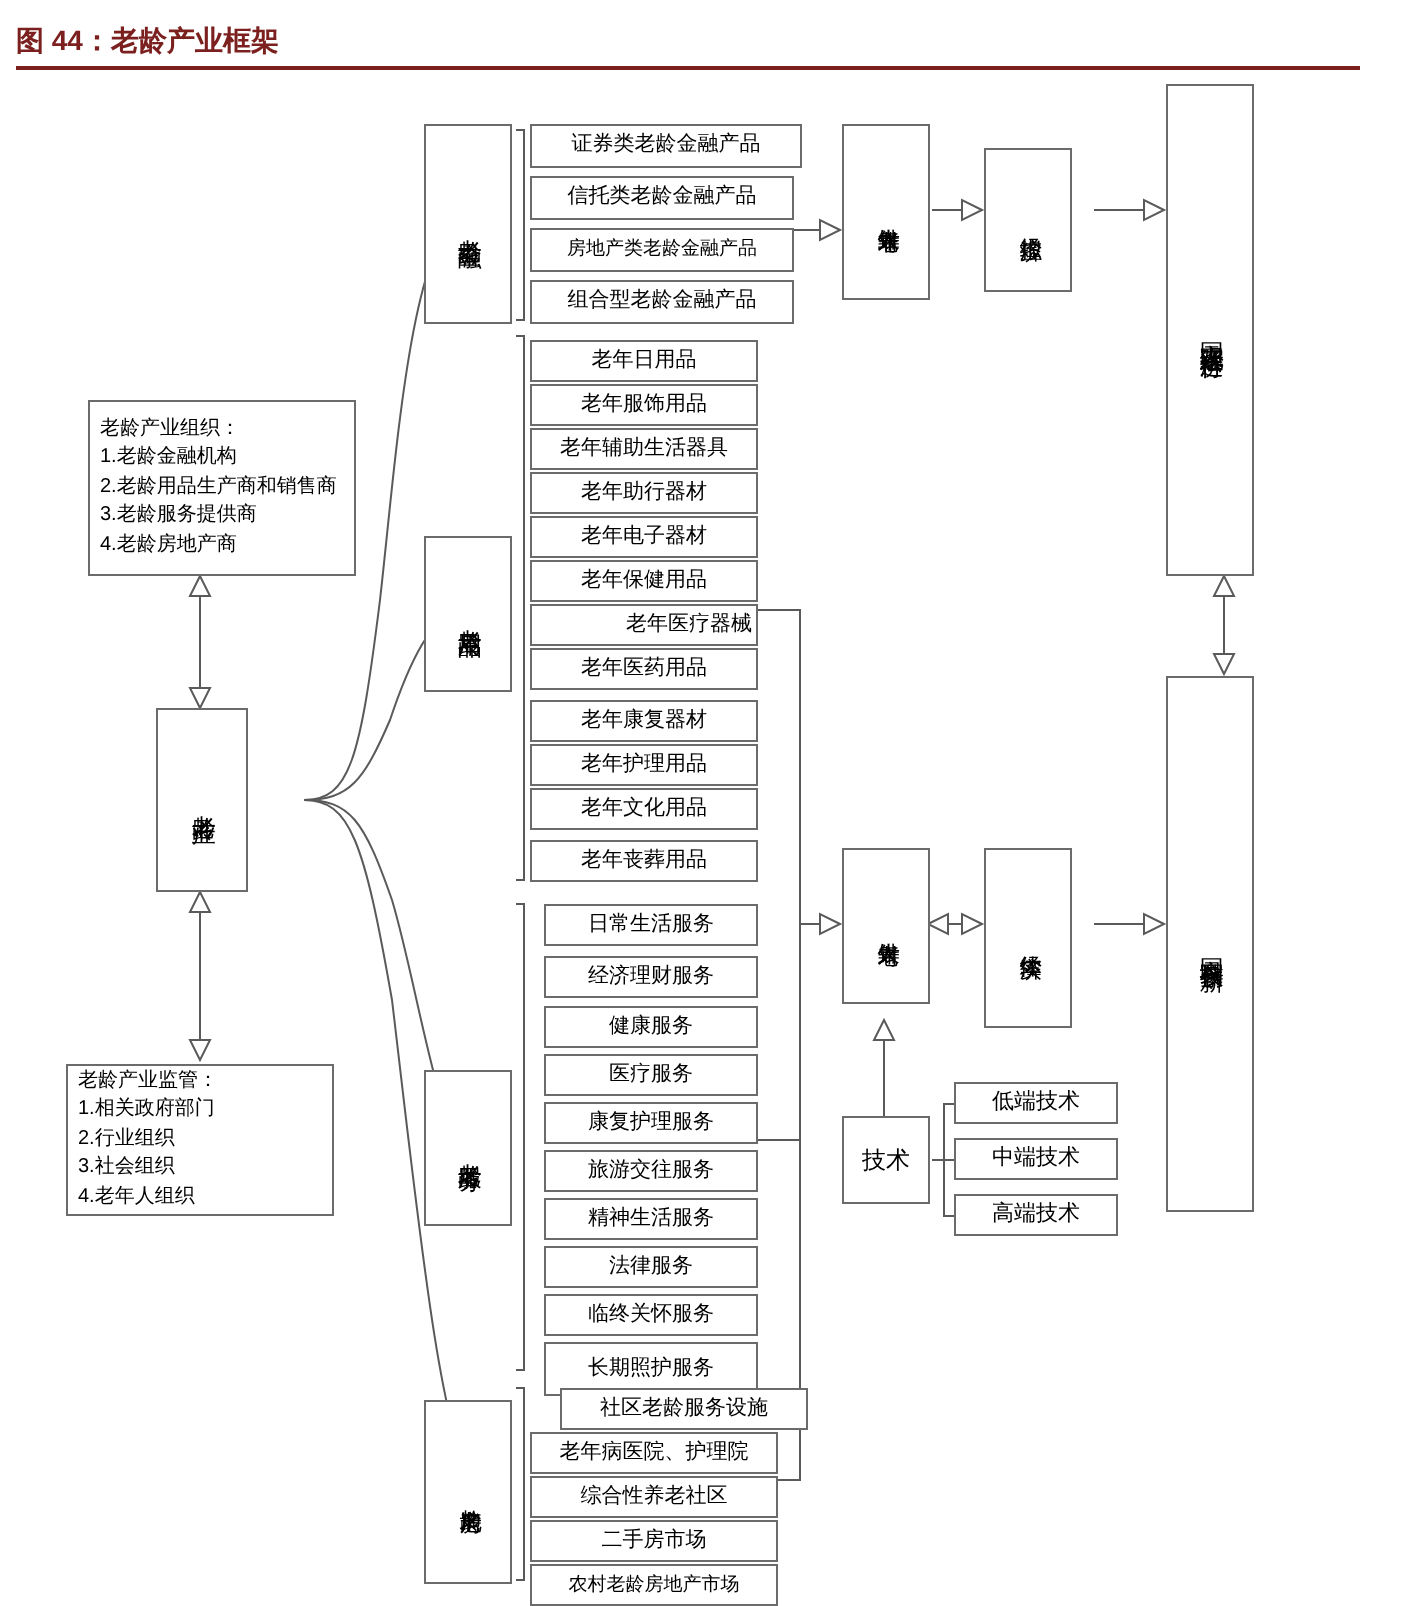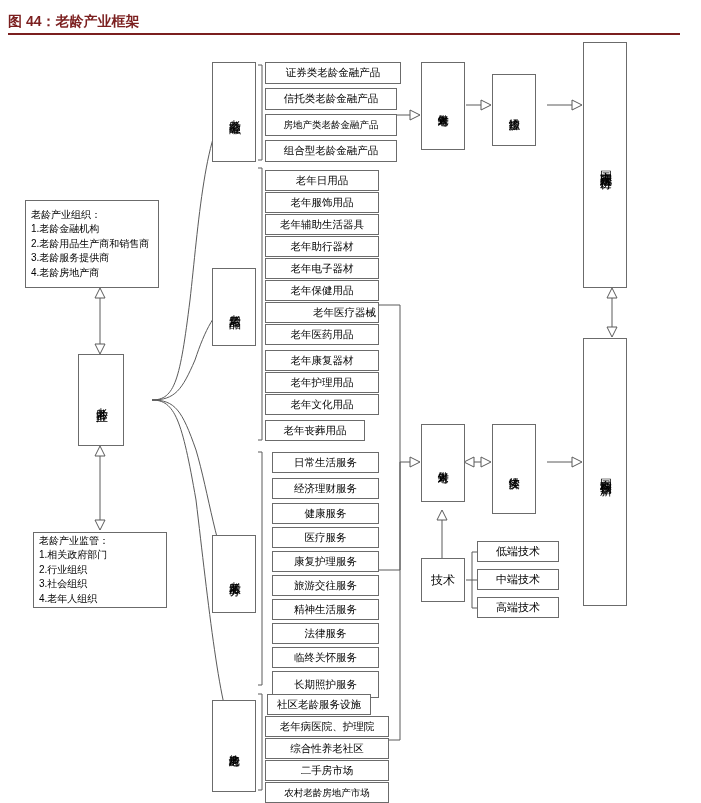--- a/index.html
+++ b/index.html
@@ -120,21 +120,21 @@
     <path d="M472 580 L472 608 L478 608"></path>
 
     <path d="M547 462 L580 462"></path>
     <polygon points="582,462 572,457 572,467"></polygon>
 
     <path d="M612 290 L612 335"></path>
     <polygon points="612,288 607,298 617,298"></polygon>
     <polygon points="612,337 607,327 617,327"></polygon>
   </svg>
 
-  <div class="box multi left" style="left: 25px; top: 200px; width: 134px; height: 88px; font-size: 10px; line-height: 1.45; white-space: pre-line;">老龄产业组织：
+  <div class="box multi left" style="left: 44px; top: 200px; width: 134px; height: 88px; font-size: 10px; line-height: 1.45; white-space: pre-line;">老龄产业组织：
 1.老龄金融机构
 2.老龄用品生产商和销售商
 3.老龄服务提供商
 4.老龄房地产商</div>
 
   <div class="box" style="left:78px;top:354px;width:46px;height:92px;font-size:12px;">
     <span class="vtext">老龄产业</span>
   </div>
 
   <div class="box multi left" style="left: 33px; top: 532px; width: 134px; height: 76px; font-size: 10px; line-height: 1.45; white-space: pre-line;">老龄产业监管：
@@ -158,40 +158,40 @@
   <div class="box" style="left:265px;top:192px;width:114px;height:21px;">老年服饰用品</div>
   <div class="box" style="left:265px;top:214px;width:114px;height:21px;">老年辅助生活器具</div>
   <div class="box" style="left:265px;top:236px;width:114px;height:21px;">老年助行器材</div>
   <div class="box" style="left:265px;top:258px;width:114px;height:21px;">老年电子器材</div>
   <div class="box" style="left:265px;top:280px;width:114px;height:21px;">老年保健用品</div>
   <div class="box" style="left:265px;top:302px;width:114px;height:21px;padding-left:47px;">老年医疗器械</div>
   <div class="box" style="left:265px;top:324px;width:114px;height:21px;">老年医药用品</div>
   <div class="box" style="left:265px;top:350px;width:114px;height:21px;">老年康复器材</div>
   <div class="box" style="left:265px;top:372px;width:114px;height:21px;">老年护理用品</div>
   <div class="box" style="left:265px;top:394px;width:114px;height:21px;">老年文化用品</div>
-  <div class="box" style="left:265px;top:420px;width:100px;height:21px;">老年丧葬用品</div>
+  <div class="box" style="left:265px;top:420px;width:114px;height:21px;">老年丧葬用品</div>
 
   <div class="vbox" style="left:212px;top:535px;width:44px;height:78px;">
     <span class="vtext">老龄服务</span>
   </div>
   <div class="box" style="left:272px;top:452px;width:107px;height:21px;">日常生活服务</div>
   <div class="box" style="left:272px;top:478px;width:107px;height:21px;">经济理财服务</div>
   <div class="box" style="left:272px;top:503px;width:107px;height:21px;">健康服务</div>
   <div class="box" style="left:272px;top:527px;width:107px;height:21px;">医疗服务</div>
   <div class="box" style="left:272px;top:551px;width:107px;height:21px;">康复护理服务</div>
   <div class="box" style="left:272px;top:575px;width:107px;height:21px;">旅游交往服务</div>
   <div class="box" style="left:272px;top:599px;width:107px;height:21px;">精神生活服务</div>
   <div class="box" style="left:272px;top:623px;width:107px;height:21px;">法律服务</div>
   <div class="box" style="left:272px;top:647px;width:107px;height:21px;">临终关怀服务</div>
   <div class="box" style="left:272px;top:671px;width:107px;height:27px;">长期照护服务</div>
 
   <div class="vbox" style="left:212px;top:700px;width:44px;height:92px;">
     <span class="vtext small">老龄房地产</span>
   </div>
-  <div class="box" style="left:267px;top:694px;width:104px;height:21px;">社区老龄服务设施</div>
+  <div class="box" style="left:280px;top:694px;width:124px;height:21px;">社区老龄服务设施</div>
   <div class="box" style="left:265px;top:716px;width:124px;height:21px;">老年病医院、护理院</div>
   <div class="box" style="left:265px;top:738px;width:124px;height:21px;">综合性养老社区</div>
   <div class="box" style="left:265px;top:760px;width:124px;height:21px;text-align:right;">二手房市场</div>
   <div class="box" style="left:265px;top:782px;width:124px;height:21px;font-size:9.5px;">农村老龄房地产市场</div>
 
   <div class="vbox" style="left:421px;top:62px;width:44px;height:88px;">
     <span class="vtext small">针对非老年人</span>
   </div>
   <div class="vbox" style="left:421px;top:424px;width:44px;height:78px;">
     <span class="vtext small">针对老年人</span>

